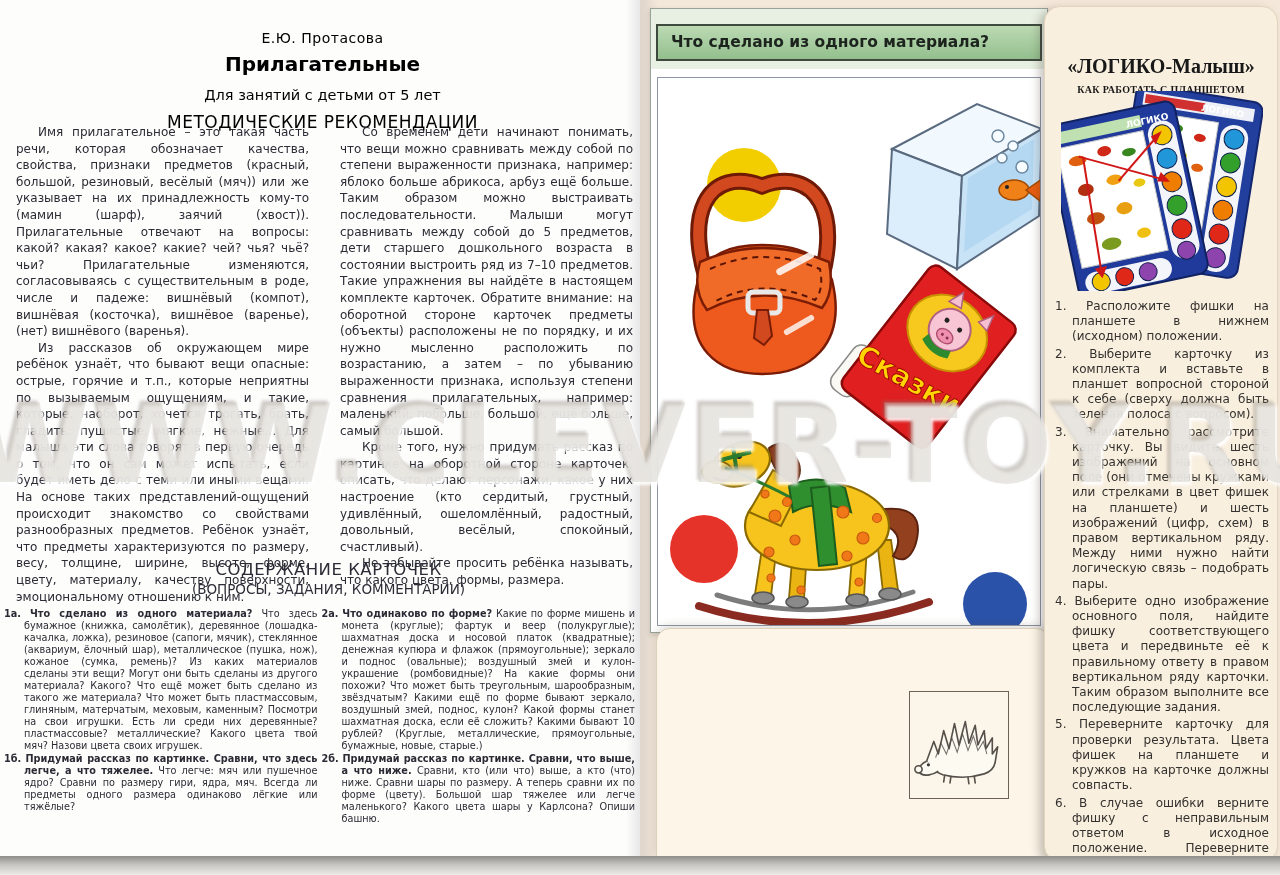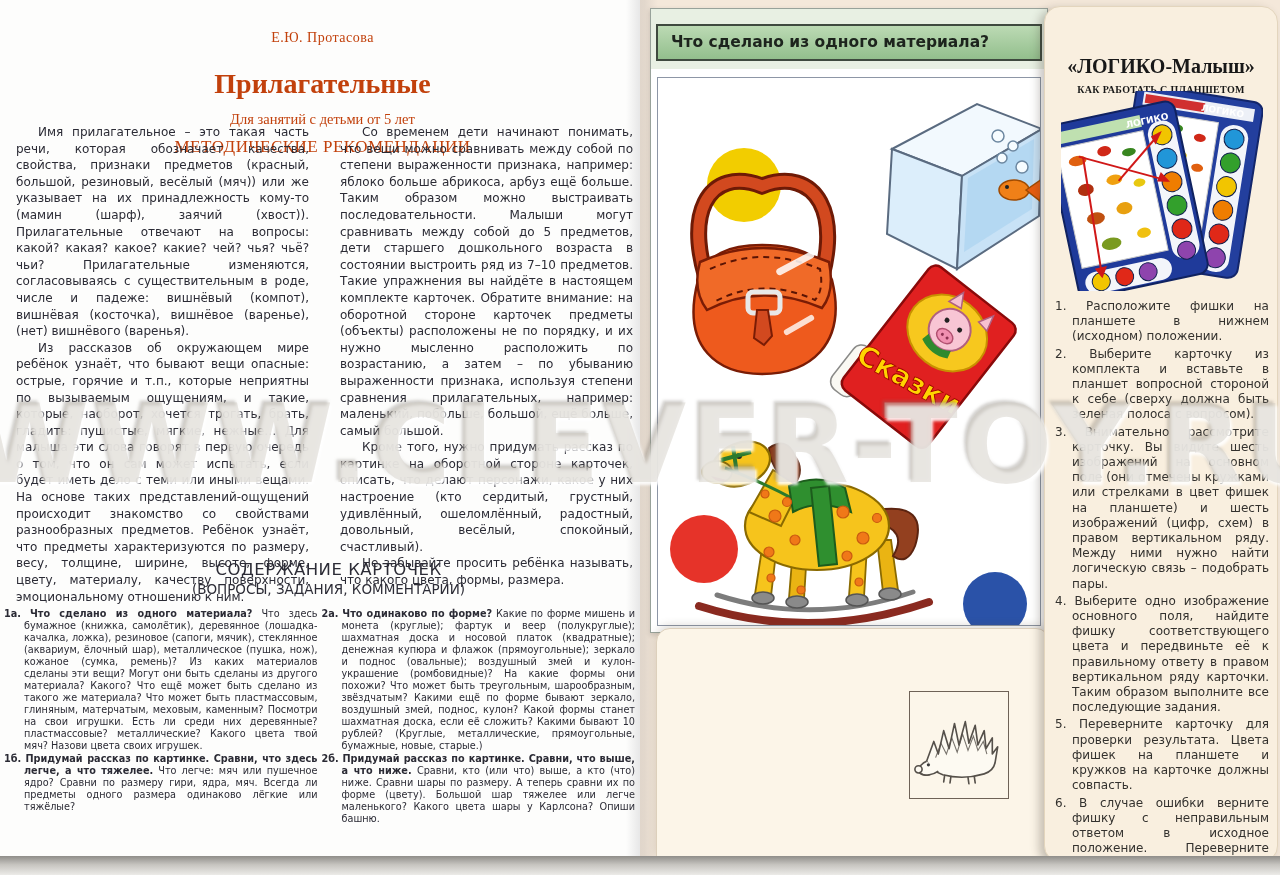--- a/index.html
+++ b/index.html
@@ -1,23 +1,23 @@
 <!DOCTYPE html>
 <html><head>
 <meta charset="utf-8">
 <style>
   * { margin:0; padding:0; box-sizing:border-box; }
   html,body { width:1280px; height:875px; background:#ffffff; font-family:"DejaVu Sans", sans-serif; }
   .spread { position:relative; width:1280px; height:875px; overflow:hidden; background:#fdfdfc; }
 
   
   .left-page { position:absolute; left:0; top:0; width:645px; height:858px; background:#fdfdfc; }
-  .hdr { position:absolute; top:30px; left:0; width:100%; text-align:center; color:#c2410c;font-family:Liberation Serif, serif; }
+  .hdr { position:absolute; top:30px; left:0; width:100%; text-align:center; color:#000000; }
   .hdr .author { font-size:14px; letter-spacing:.5px; }
-  .hdr .title  { font-size:28px; font-weight:bold; margin-top:22px; }
+  .hdr .title  { font-size:20px; font-weight:bold; margin-top:6px; }
   .hdr .subtitle { font-size:14.5px; margin-top:11px; }
   .hdr .sect { font-size:17px; margin-top:9px; letter-spacing:.5px; }
   .body-cols { position:absolute; top:124px; left:16px; right:12px; display:flex; gap:31px; }
   .body-cols .col { width:50%; font-size:12px; line-height:16.6px; text-align:justify; color:#2b2b35; }
   .body-cols p { text-indent:22px; }
   .contents-hdr { position:absolute; top:560px; left:0; width:100%; text-align:center; color:#2c2c36;padding-left:12px; }
   .contents-hdr .ct { font-size:16.5px; letter-spacing:.5px; }
   .contents-hdr .cs { font-size:13.5px; margin-top:2px; }
   .item-cols { position:absolute; top:608px; left:4px; right:10px; display:flex; gap:4px; }
   .item-cols .col { width:50%; font-size:9.7px; line-height:12px; text-align:justify; color:#2b2b35; }

